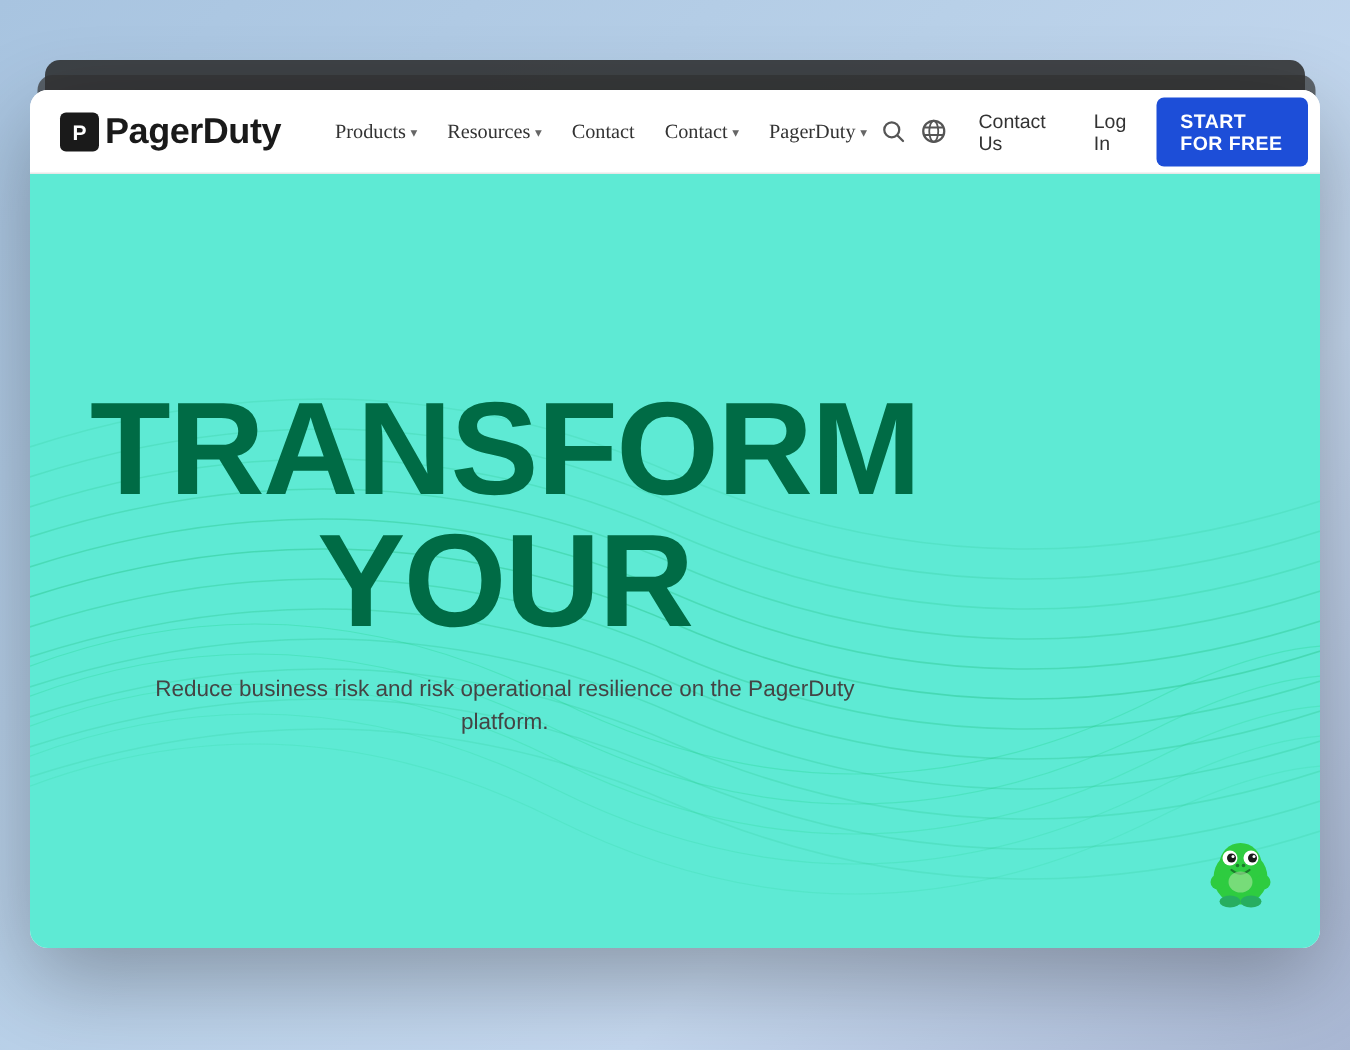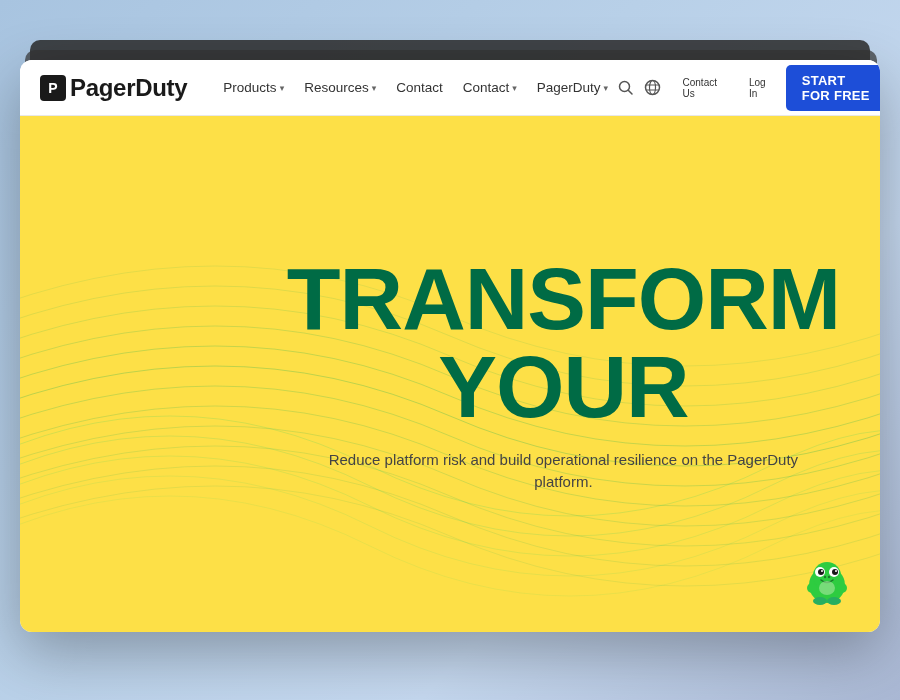--- a/index.html
+++ b/index.html
@@ -81,20 +81,21 @@
       font-weight: 700;
       color: #1a1a1a;
       letter-spacing: -0.3px;
     }
 
     .nav-links {
       display: flex;
       align-items: center;
       gap: 4px;
       flex: 1;
+      font-family: Liberation Serif, serif;
     }
 
     .nav-item {
       display: flex;
       align-items: center;
       gap: 3px;
       padding: 6px 8px;
       font-size: 13.5px;
       color: #333;
       cursor: pointer;
@@ -120,21 +121,21 @@
       align-items: center;
       justify-content: center;
       cursor: pointer;
       border-radius: 4px;
       color: #555;
       font-size: 16px;
     }
 
     .nav-text-btn {
       padding: 6px 12px;
-      font-size: 10px;
+      font-size: 13px;
       color: #333;
       cursor: pointer;
       border-radius: 4px;
     }
 
     .nav-cta {
       padding: 8px 16px;
       background: #1d4ed8;
       color: #fff;
       font-size: 13px;
@@ -143,24 +144,24 @@
       cursor: pointer;
       letter-spacing: 0.3px;
       text-transform: uppercase;
     }
 
     
     .hero {
       position: relative;
       width: 100%;
       height: calc(572px - 56px);
-      background: #fde047;
+      background: #5eead4;
       display: flex;
       flex-direction: column;
-      align-items: flex-end;
+      align-items: flex-start;
       justify-content: center;
       overflow: hidden;
     }
 
     .hero-content {
       position: relative;
       z-index: 2;
       text-align: center;
       padding: 0 40px;
     }
@@ -308,21 +309,21 @@
         <path d="M-50 390 Q 150 290 350 390 Q 550 490 750 390 Q 850 340 910 360" stroke="#00c968" stroke-width="0.8" fill="none" opacity="0.15"></path>
         <path d="M-50 410 Q 150 310 350 410 Q 550 510 750 410 Q 850 360 910 380" stroke="#00c968" stroke-width="0.8" fill="none" opacity="0.12"></path>
         <path d="M-50 430 Q 150 330 350 430 Q 550 530 750 430 Q 850 380 910 400" stroke="#00c968" stroke-width="0.8" fill="none" opacity="0.1"></path>
       </svg>
 
       <div class="hero-content">
         <div class="hero-title" style="color:#006b45;">
           <div>TRANSFORM</div>
           <div>YOUR</div>
         </div>
-        <p class="hero-subtitle">Reduce platform risk and build operational resilience on the PagerDuty platform.</p>
+        <p class="hero-subtitle">Reduce business risk and risk operational resilience on the PagerDuty platform.</p>
       </div>
 
       <div class="mascot">
         <svg width="50" height="50" viewBox="0 0 50 50" xmlns="http://www.w3.org/2000/svg">
 
           <circle cx="25" cy="27" r="18" fill="#2ecc40"></circle>
 
           <circle cx="25" cy="18" r="14" fill="#2ecc40"></circle>
 
           <circle cx="18" cy="14" r="5" fill="white"></circle>

